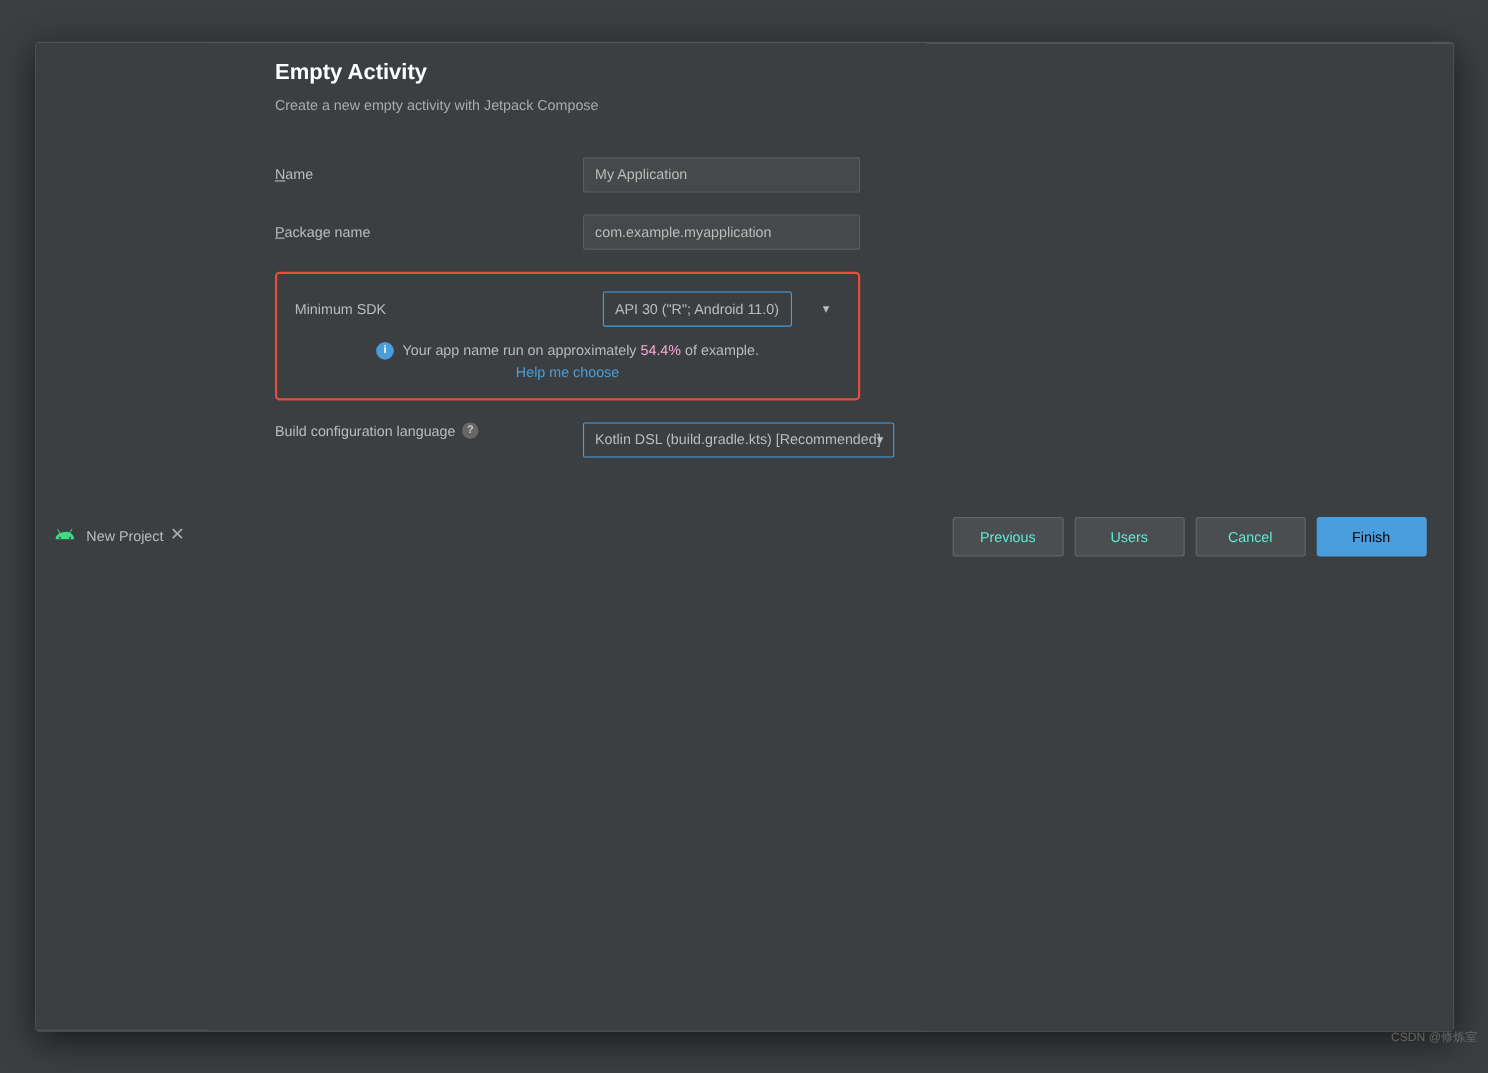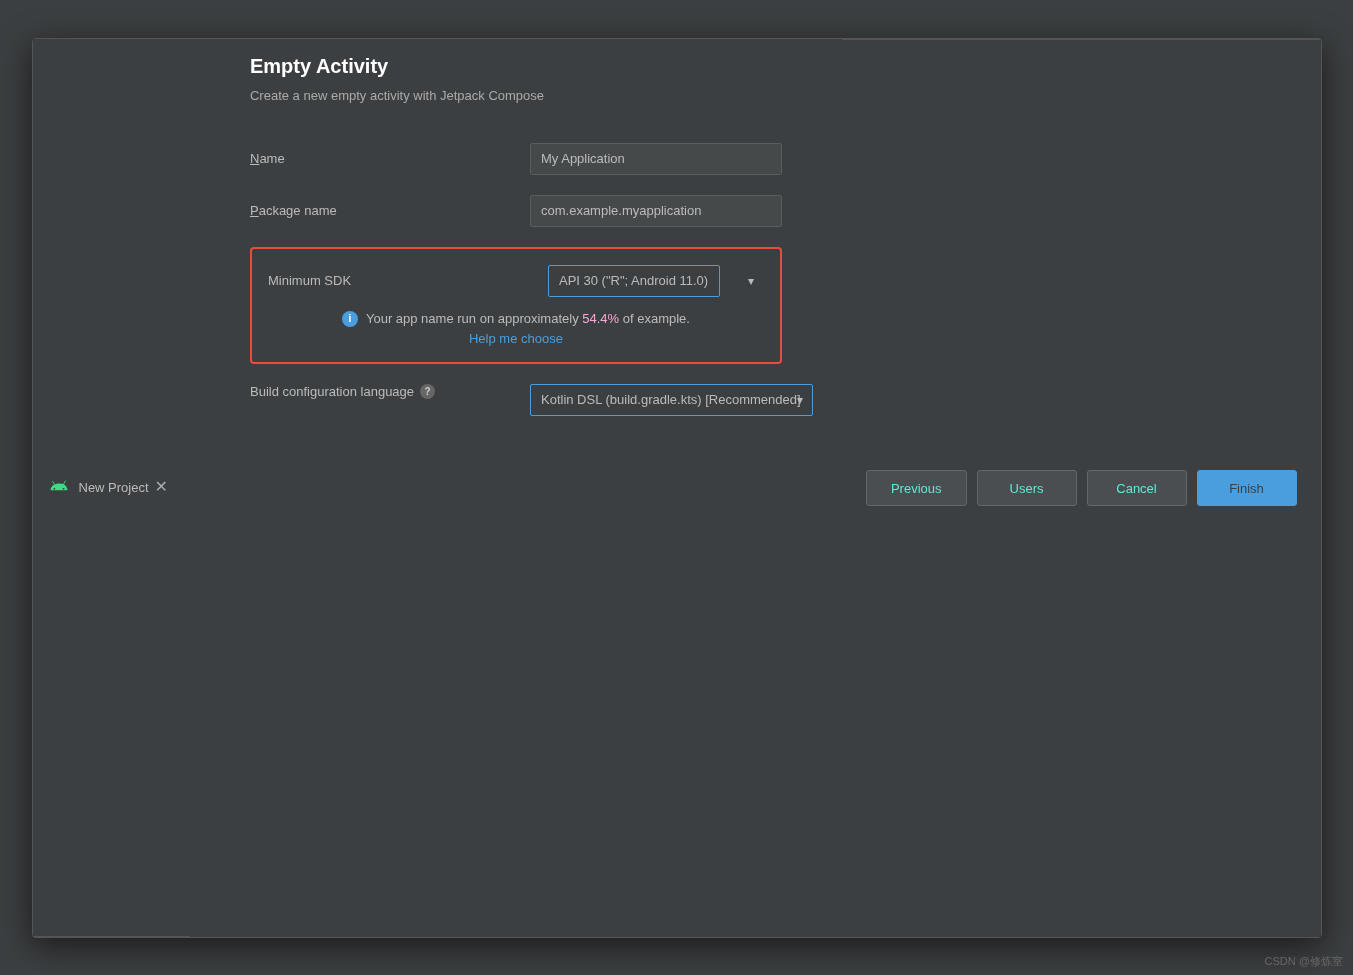--- a/index.html
+++ b/index.html
@@ -271,31 +271,31 @@
       cursor: pointer;
       border: 1px solid #666;
       background: #4a4e50;
       color: #5eead4;
       min-width: 100px;
     }
 
     .btn-primary {
       background: #4a9edd;
       border-color: #4a9edd;
-      color: #404040;
+      color: #000000;
     }
 
     .highlight-bold {
       font-weight: normal;
       color: #f9a8d4;
     }
 
     .watermark {
       position: fixed;
-      bottom: 6px;
+      bottom: 25px;
       right: 10px;
       color: #666;
       font-size: 11px;
       margin-left: 16px;
     }
   </style>
 </head>
 <body>
 
 <div class="dialog">

